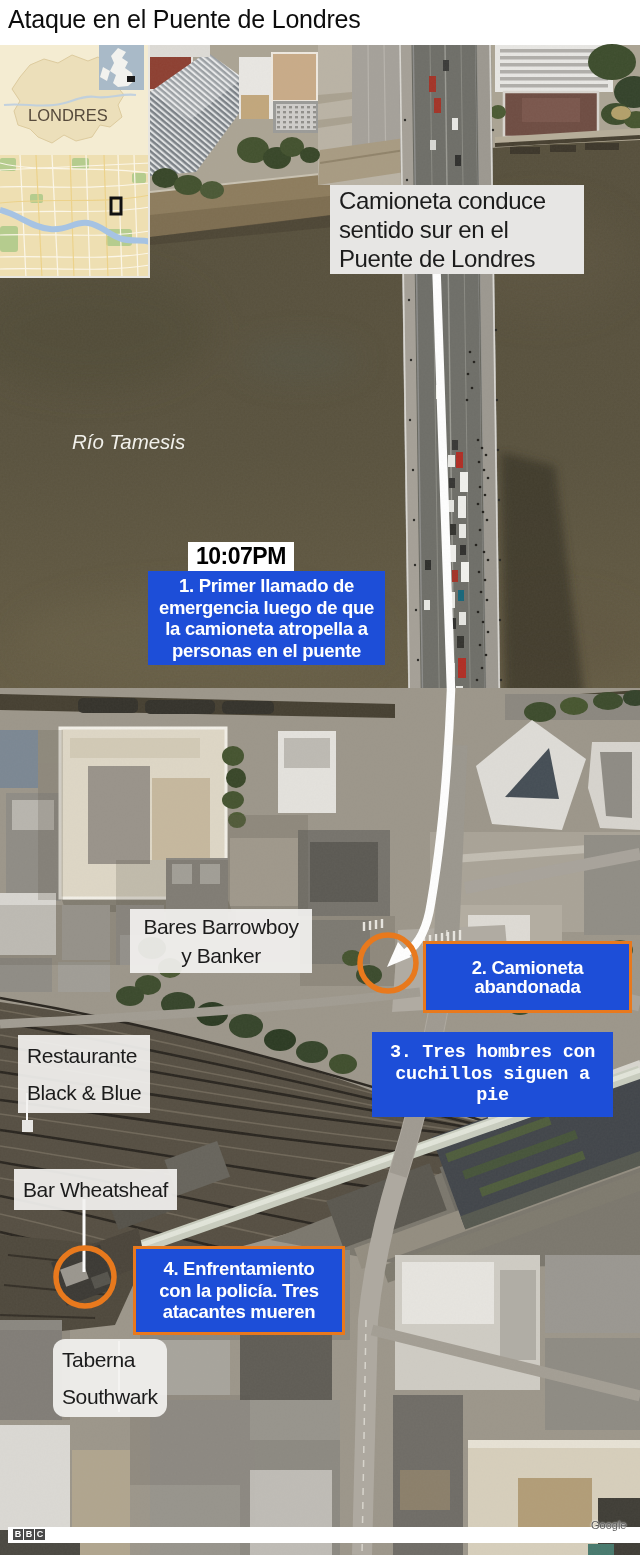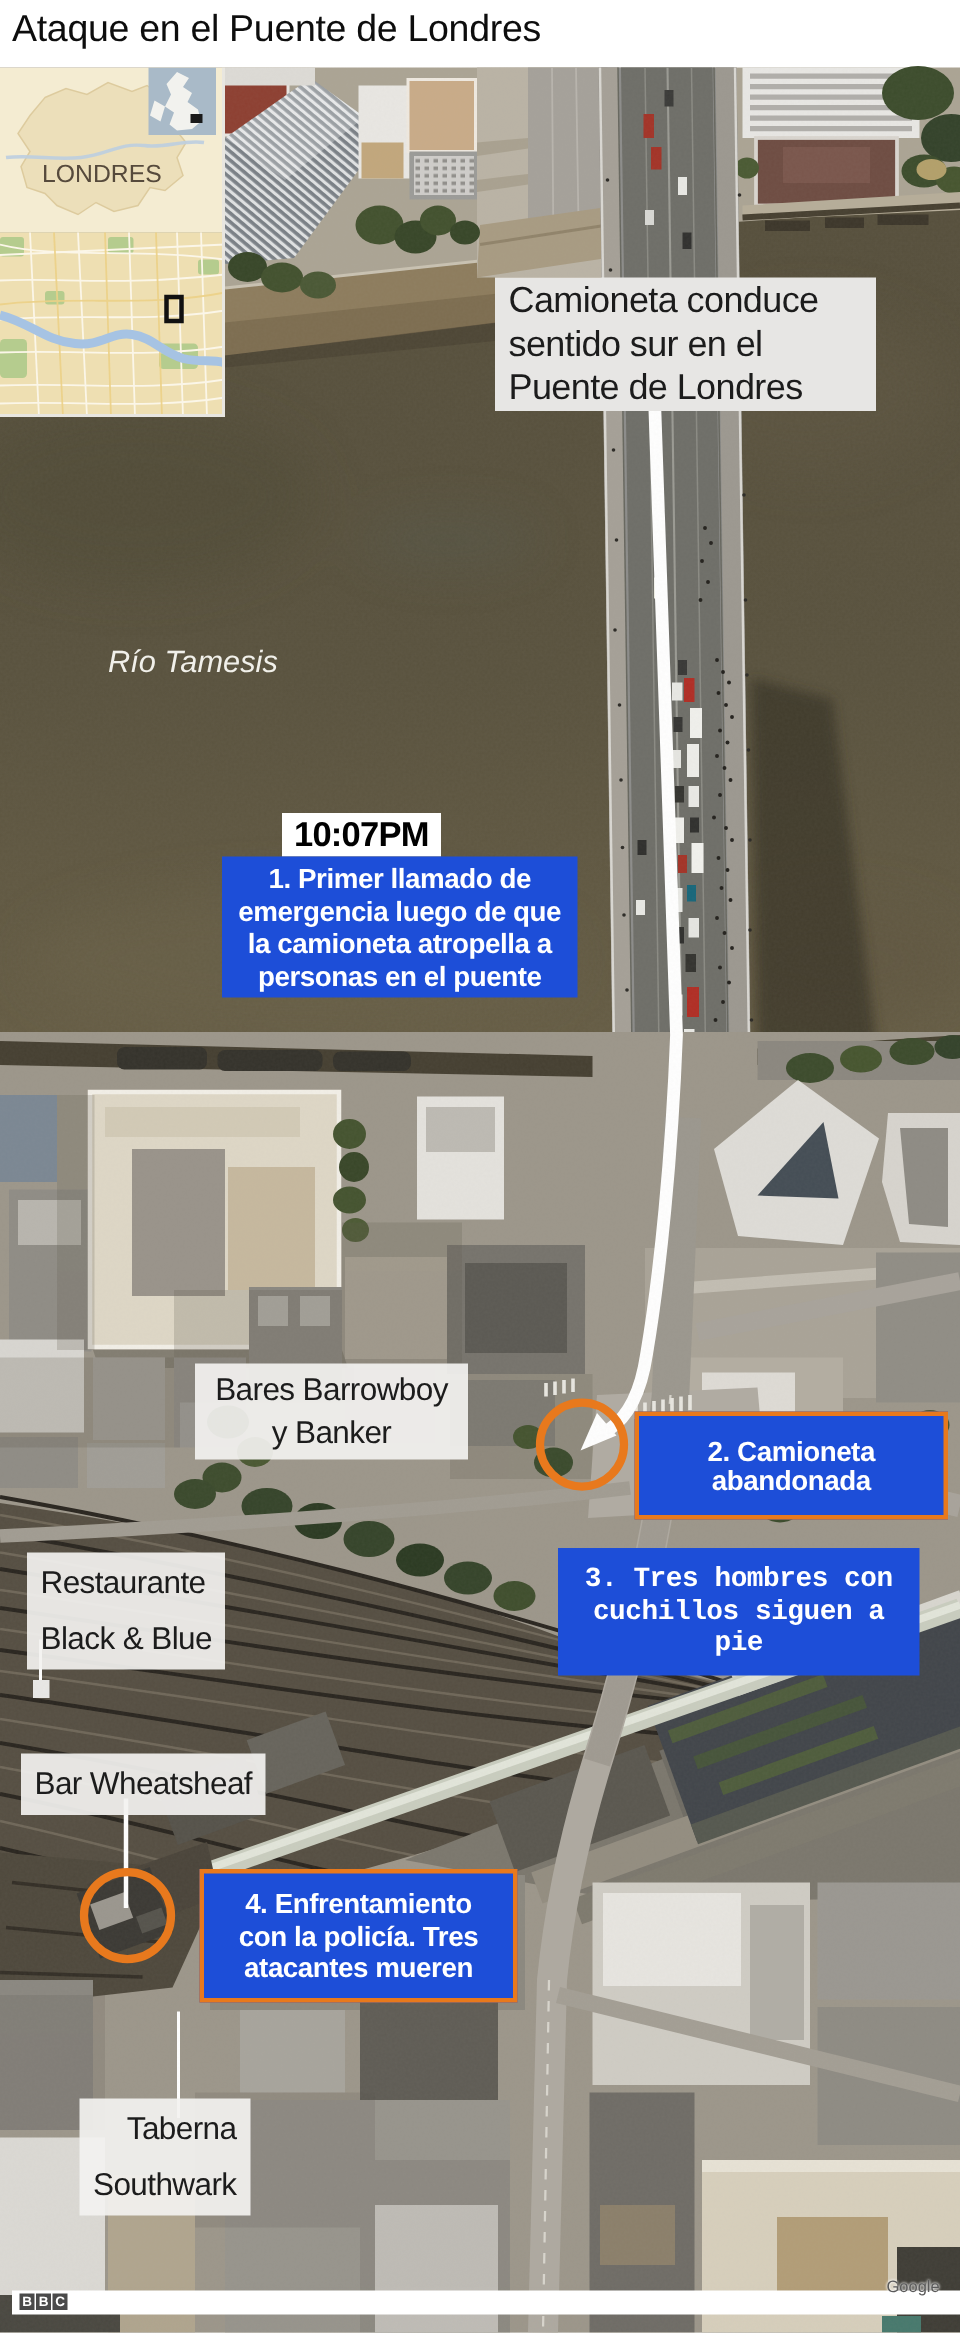--- a/index.html
+++ b/index.html
@@ -577,19 +577,19 @@
 <div class="glabel abs" style="left:14px;top:1169px;">Bar Wheatsheaf</div>
 
 <svg class="abs" style="left:51px;top:1243px;" width="68" height="68">
     <circle cx="34" cy="34" r="29" fill="none" stroke="#e8791d" stroke-width="5.5"></circle>
   </svg>
 
 <div class="timebox abs" style="left:137px;top:1280px;">10:16PM</div>
 
 <div class="tbox abs" style="left:133px;top:1246px;width:190px;padding:9px 8px;border:3px solid #e8791d;">4. Enfrentamiento<br>con la policía. Tres<br>atacantes mueren</div>
 
-<div class="glabel abs" style="left:53px;top:1399px;text-align:right;">Taberna<br>Southwark</div>
+<div class="glabel abs" style="left:53px;top:1339px;text-align:left;border-radius:12px;">Taberna<br>Southwark</div>
 
 <div class="abs" style="left:8px;top:1527px;width:632px;height:16px;background:#fff;"></div>
 
 <div class="abs" style="left:13px;top:1529px;font-size:9px;font-weight:bold;color:#fff;letter-spacing:0;"><span style="background:#4a4a4a;display:inline-block;width:10px;height:11px;text-align:center;line-height:11px;">B</span><span style="display:inline-block;width:1px;"></span><span style="background:#4a4a4a;display:inline-block;width:10px;height:11px;text-align:center;line-height:11px;">B</span><span style="display:inline-block;width:1px;"></span><span style="background:#4a4a4a;display:inline-block;width:10px;height:11px;text-align:center;line-height:11px;">C</span></div>
 
 <div class="abs" style="left:591px;top:1519px;font-size:11px;color:#5a5a5a;text-shadow:0 0 2px #fff,0 0 2px #fff;">Google</div>
 
 </body></html>

